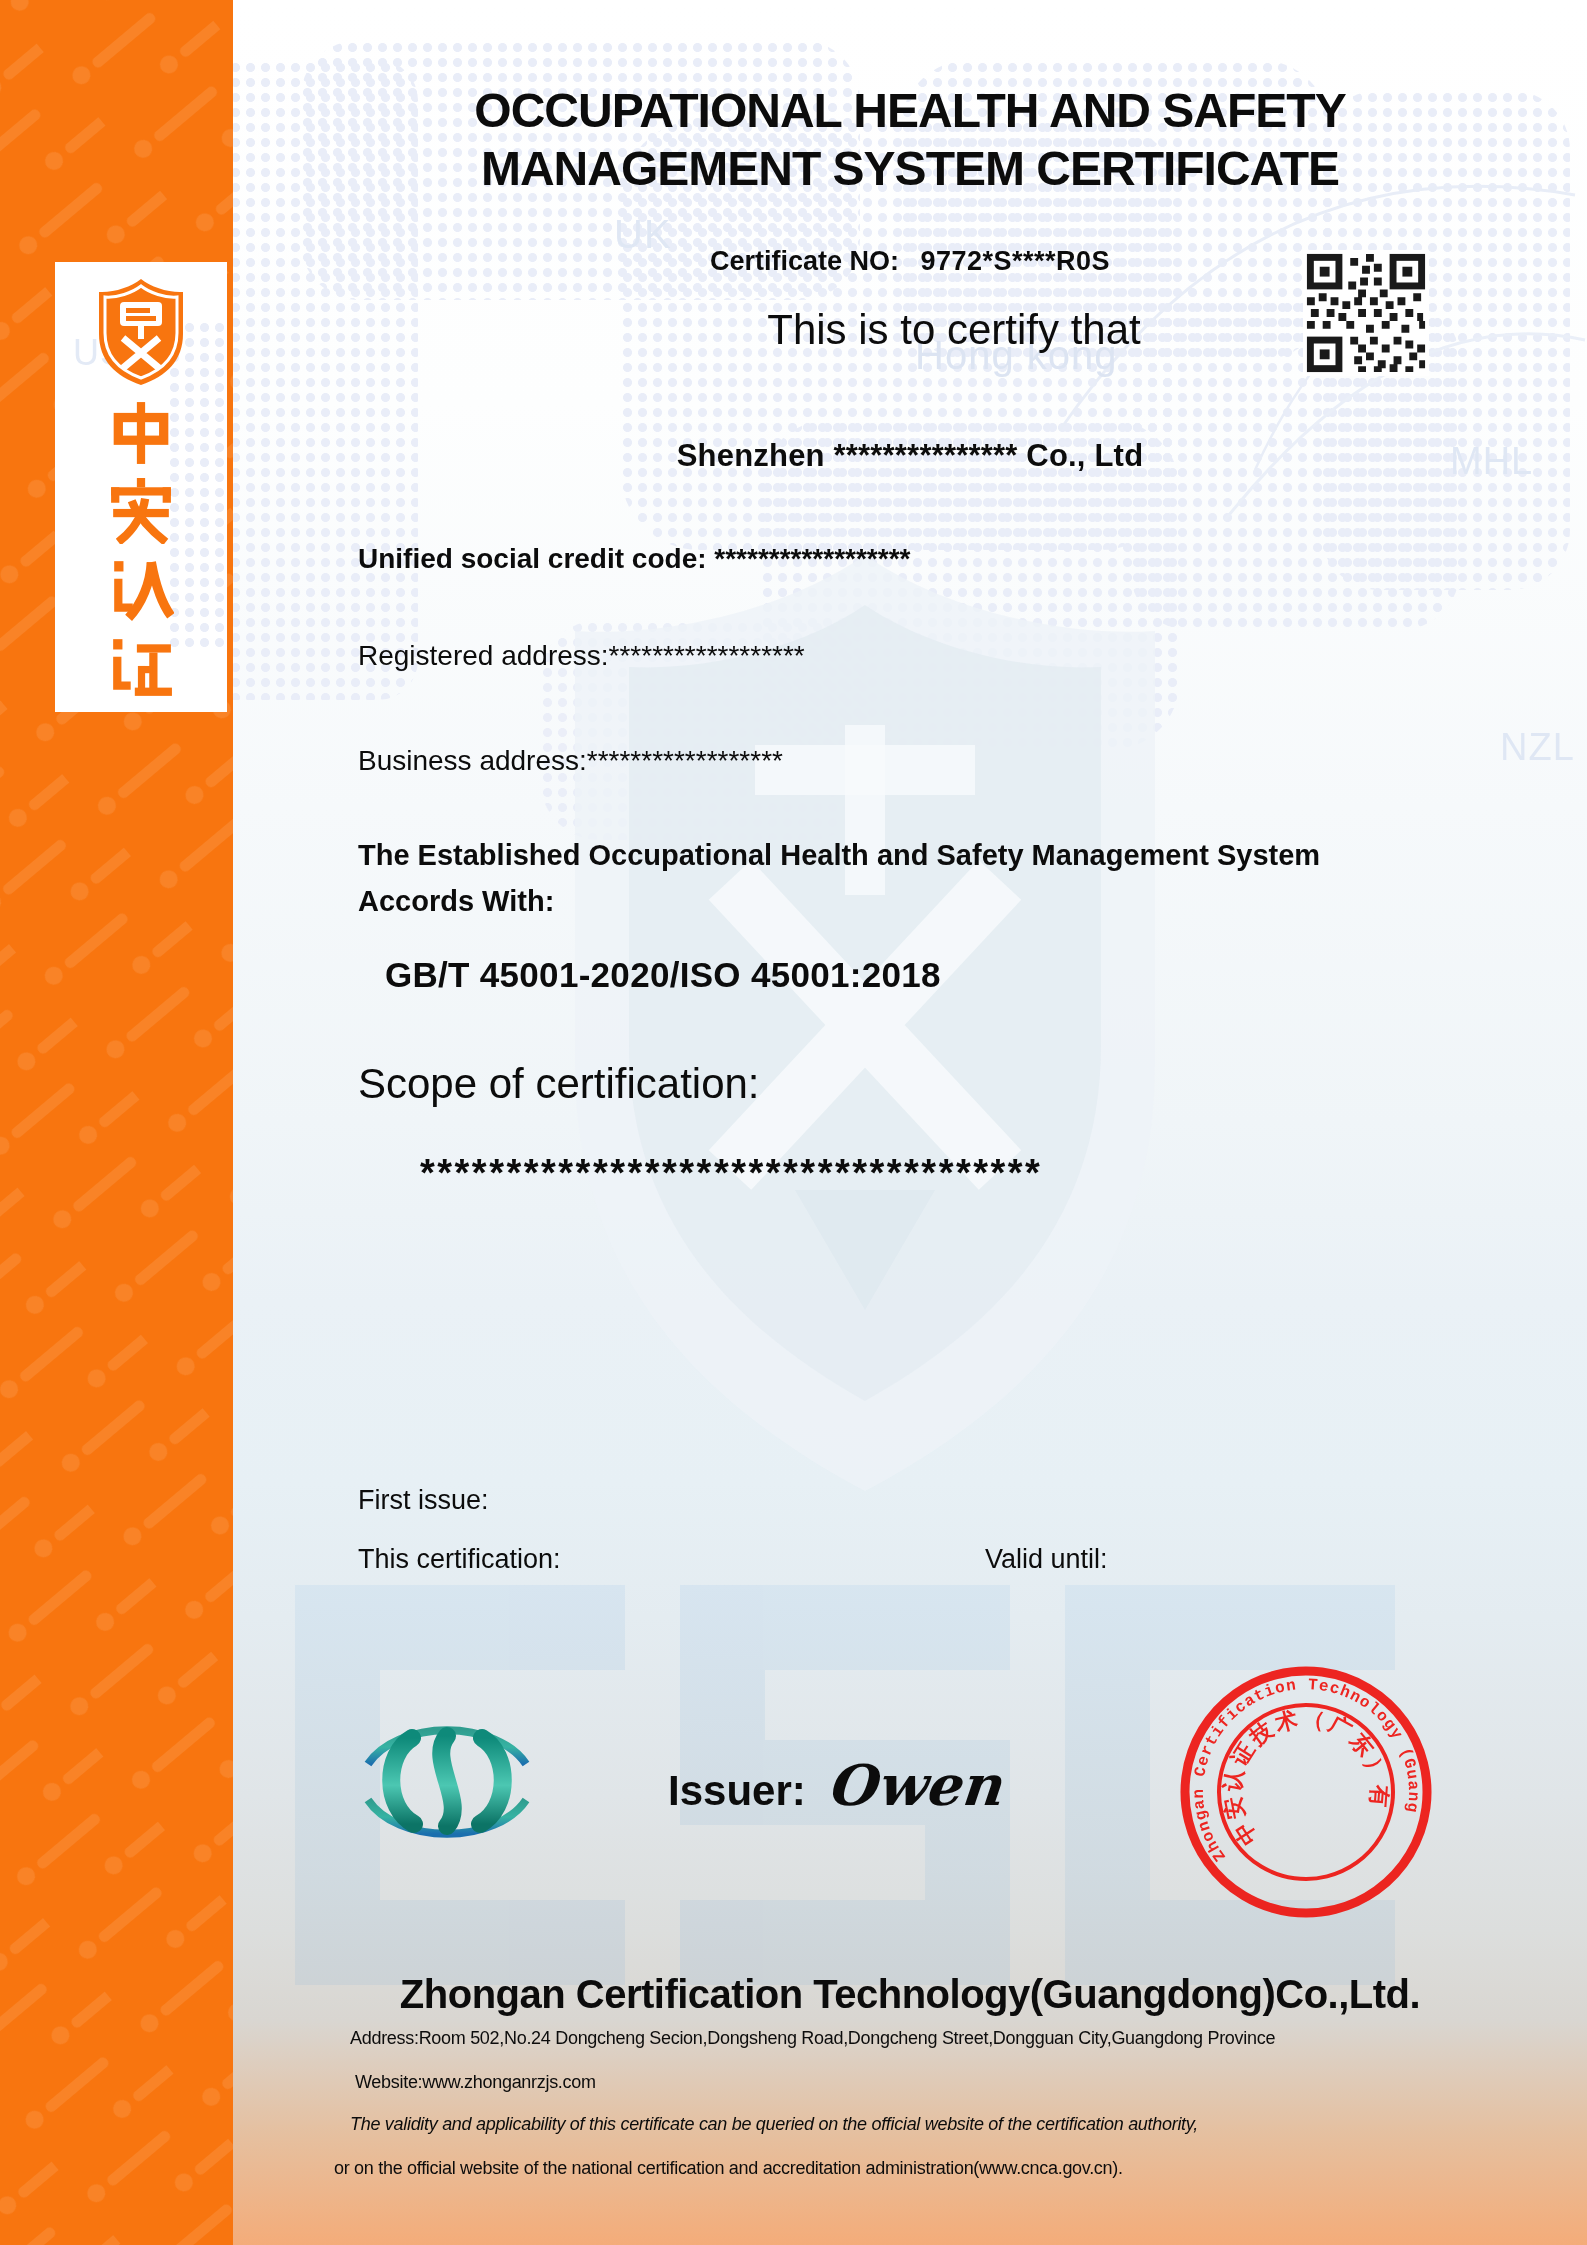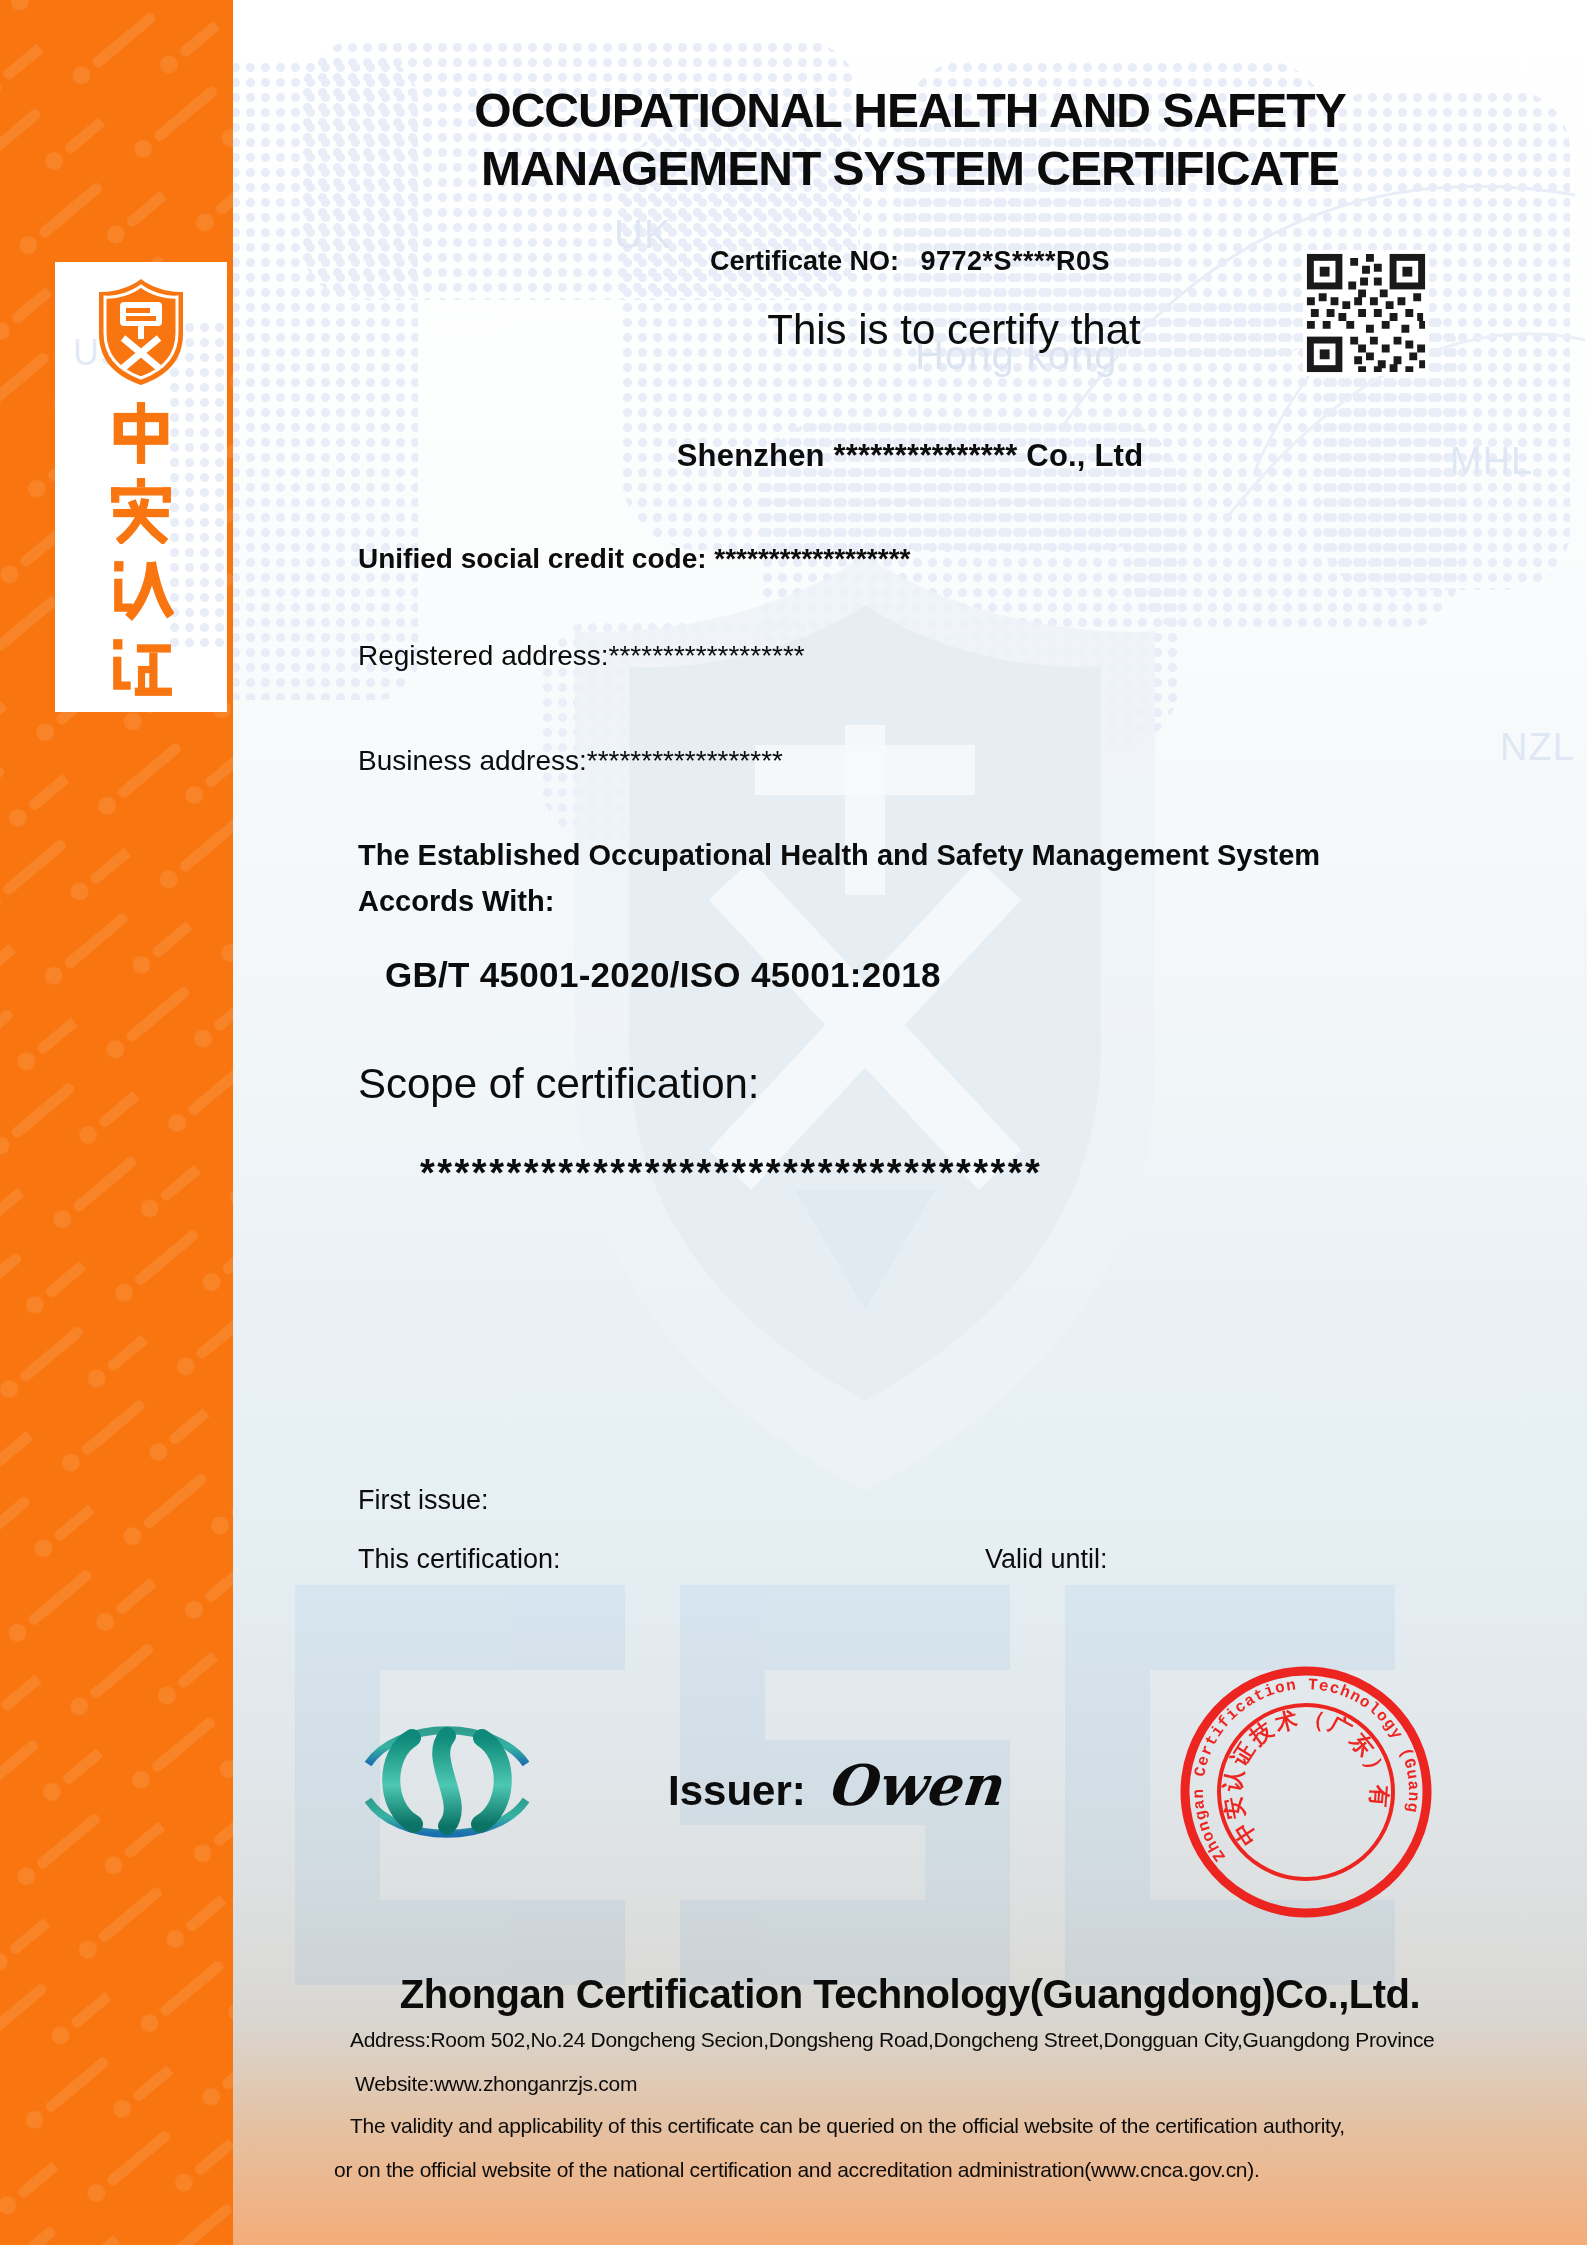--- a/index.html
+++ b/index.html
@@ -32,21 +32,21 @@
   .line-reg{font-size:28px;font-weight:400;}
   .accords{font-size:29px;font-weight:700;width:1080px;line-height:1.6;}
   .standard{font-size:35px;font-weight:700;letter-spacing:0.3px;}
   .scope{font-size:42px;font-weight:400;}
   .stars{font-size:38px;font-weight:700;letter-spacing:2.5px;}
   .datesline{font-size:27px;font-weight:400;}
   .issuer-label{font-size:42px;font-weight:700;}
   .issuer-name{font-family:"DejaVu Serif", cursive;font-style:italic;font-size:56px;
                font-weight:700;transform:skewX(-8deg);display:inline-block;margin-left:22px;}
   .f-company{font-size:40px;font-weight:700;letter-spacing:-0.5px;}
-  .f-small{font-size:21px;font-weight:400;letter-spacing:-0.3px;}
+  .f-small{font-size:18px;font-weight:400;letter-spacing:-0.3px;}
   .stamp{position:absolute;z-index:7;}
   .nosel{user-select:none;}
 </style>
 </head>
 <body>
 
 <div class="page nosel">
 
   <div class="bg"></div>
 
@@ -249,17 +249,17 @@
         </text>
         <text font-size="22" font-weight="bold" fill="#ee1712" letter-spacing="3">
           <textPath href="#stampArcZh">中安认证技术（广东）有限公司</textPath>
         </text>
       </g>
     </svg>
 
     <div class="abs ctr f-company" style="top:1972px;">Zhongan Certification Technology(Guangdong)Co.,Ltd.</div>
     <div class="abs f-small" style="left:117px;top:2028px;">Address:Room 502,No.24 Dongcheng Secion,Dongsheng Road,Dongcheng Street,Dongguan City,Guangdong Province</div>
     <div class="abs f-small" style="left:122px;top:2072px;">Website:www.zhonganrzjs.com</div>
-    <div class="abs f-small" style="left:117px;top:2114px;">The validity and applicability of this certificate can be queried on the official website of the certification authority,</div>
+    <div class="abs f-small" style="left:117px;top:2114px;font-style:italic;">The validity and applicability of this certificate can be queried on the official website of the certification authority,</div>
     <div class="abs f-small" style="left:101px;top:2158px;">or on the official website of the national certification and accreditation administration(www.cnca.gov.cn).</div>
   </div>
 
 </div>
 
 </body></html>

